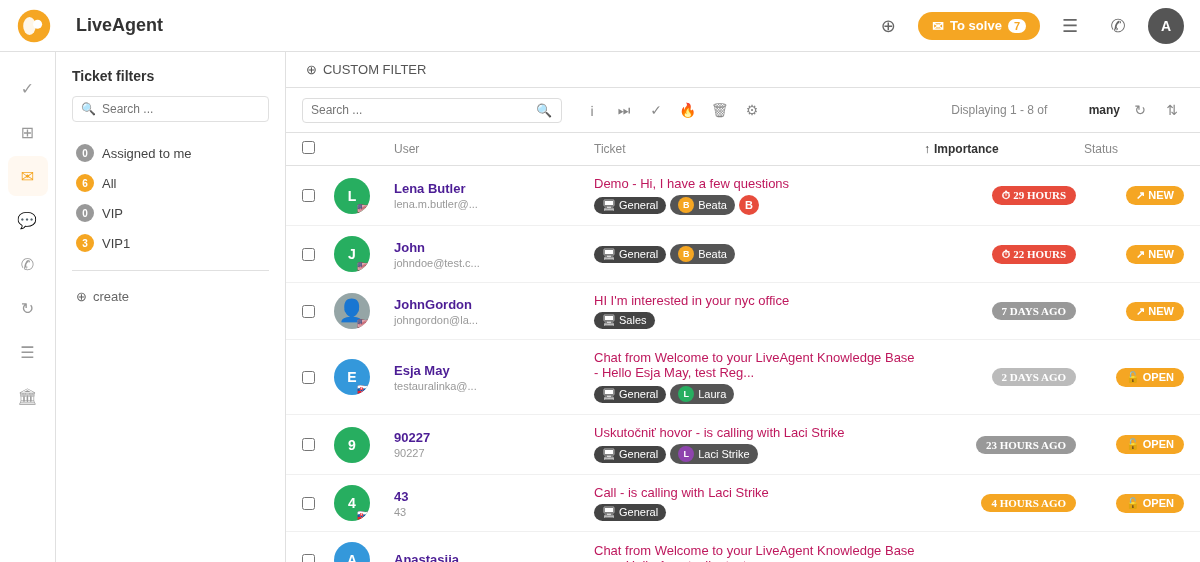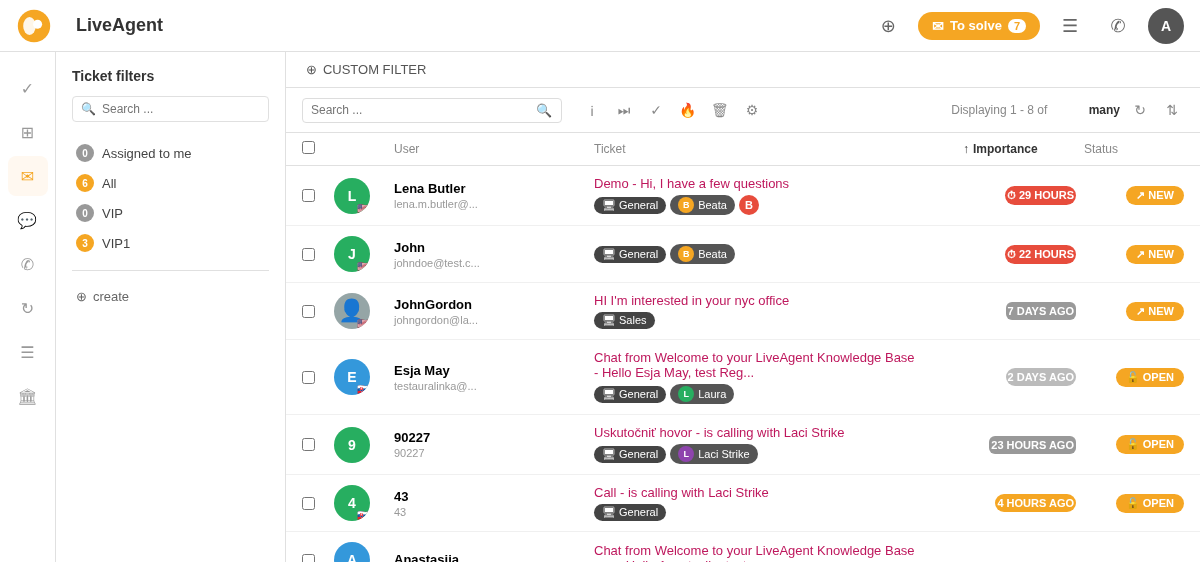--- a/index.html
+++ b/index.html
@@ -302,21 +302,20 @@
       z-index: 5;
     }
     .col-header {
       font-size: 12px;
       color: #888;
       font-weight: 500;
     }
     .col-header.sorted {
       color: #333;
       font-weight: 600;
-      margin-left: 39px;
     }
     .sort-arrow { margin-right: 4px; }
 
     .ticket-row {
       display: grid;
       grid-template-columns: 32px 60px 200px 1fr 160px 100px;
       padding: 10px 16px;
       border-bottom: 1px solid #f0f0f0;
       align-items: center;
       cursor: pointer;
@@ -344,21 +343,21 @@
       bottom: 0;
       right: 0;
       font-size: 10px;
     }
 
     .user-cell {
       display: flex;
       flex-direction: column;
       gap: 2px;
     }
-    .user-name { font-weight: 600; font-size: 13px; color: #000000; }
+    .user-name { font-weight: 600; font-size: 13px; color: #4c1d95; }
     .user-email { font-size: 11px; color: #999; }
 
     .ticket-cell {
       display: flex;
       flex-direction: column;
       gap: 4px;
       padding-right: 8px;
     }
     .ticket-subject {
       font-size: 13px;
@@ -404,30 +403,31 @@
       flex-shrink: 0;
     }
 
     .importance-cell {
       display: flex;
       align-items: center;
       justify-content: flex-end;
       padding-right: 8px;
     }
     .importance-badge {
-      padding: 3px 2px;
+      padding: 3px 10px;
       border-radius: 12px;
       font-size: 11px;
       font-weight: 600;
       color: #fff;
       white-space: nowrap;
+      font-family: Liberation Serif, serif;
     }
     .imp-red { background: #e74c3c; }
     .imp-orange { background: #f5a623; }
-    .imp-gray { background: #999; border-radius: 6px; }
+    .imp-gray { background: #999; }
     .imp-light-gray { background: #bbb; }
 
     .status-cell {
       display: flex;
       justify-content: flex-end;
     }
     .status-badge {
       padding: 3px 10px;
       border-radius: 12px;
       font-size: 11px;

